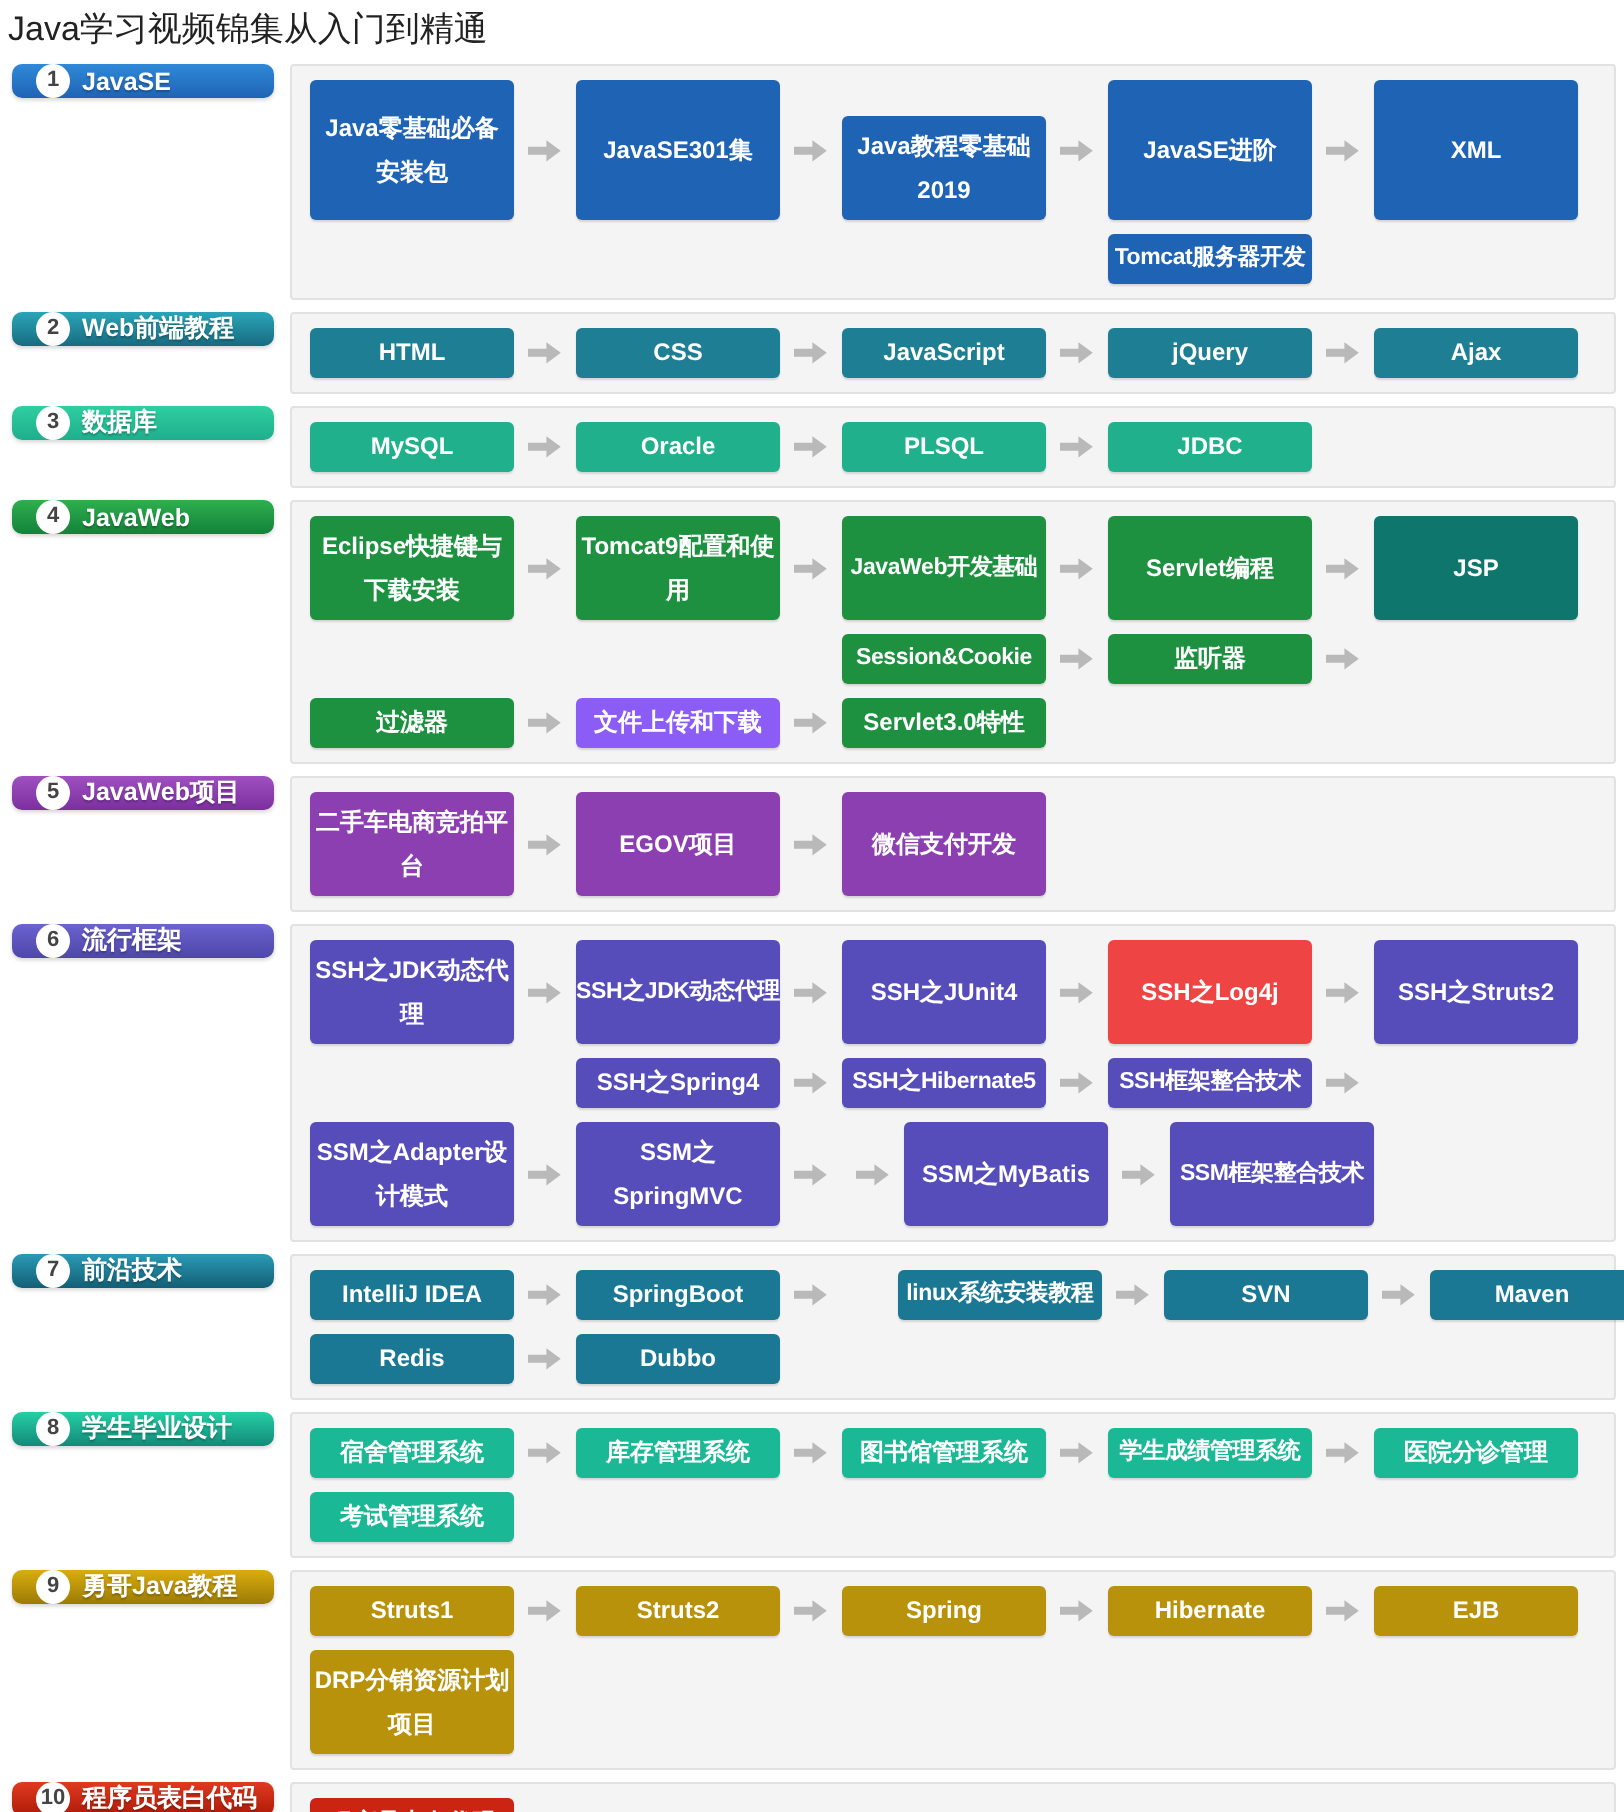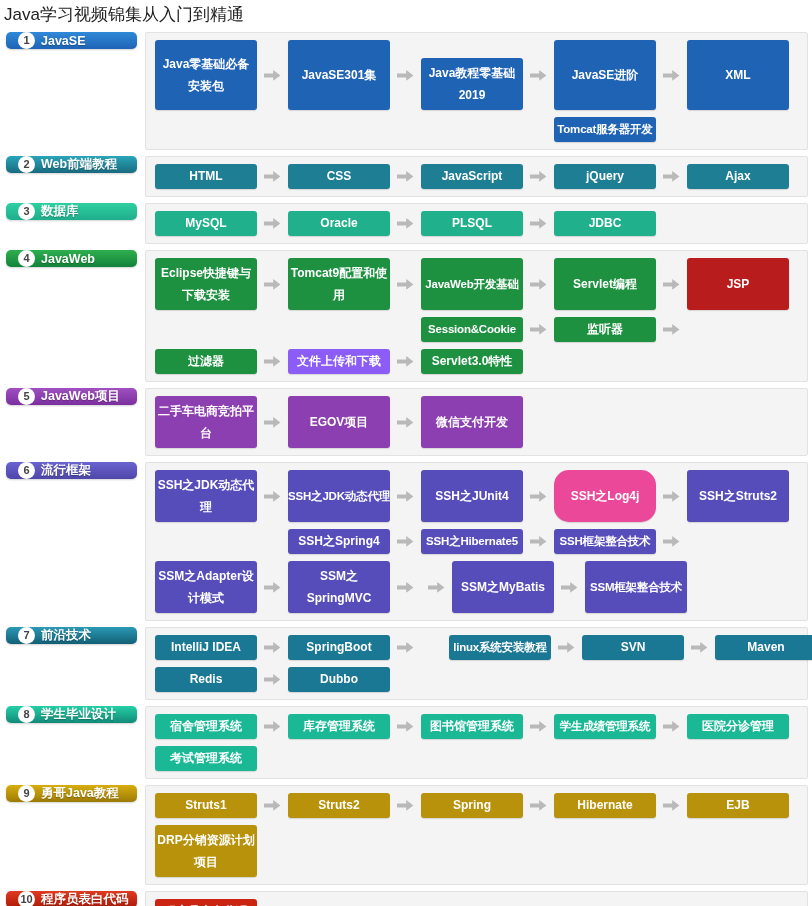--- a/index.html
+++ b/index.html
@@ -279,21 +279,21 @@
               <svg width="17" height="13" viewBox="0 0 17 13" aria-hidden="true">
                 <path d="M0 4.4 H9.2 V1.1 L16.4 6.4 L9.2 11.7 V8.4 H0 Z" fill="#b9b9b9"></path>
               </svg>
             </div>
             <div class="node short " style="background: rgb(30, 145, 65);">Servlet编程</div>
             <div class="arrow">
               <svg width="17" height="13" viewBox="0 0 17 13" aria-hidden="true">
                 <path d="M0 4.4 H9.2 V1.1 L16.4 6.4 L9.2 11.7 V8.4 H0 Z" fill="#b9b9b9"></path>
               </svg>
             </div>
-            <div class="node short " style="background: #b91c1c;">JSP</div>
+            <div class="node short " style="background: #0f766e;">JSP</div>
           </div>
           <div class="chain">
             <div class="node-blank"></div>
             <div class="spacer"></div>
             <div class="node-blank"></div>
             <div class="spacer"></div>
             <div class="node short " style="background: rgb(30, 145, 65); white-space: nowrap; overflow: visible; font-size: 11.5px; letter-spacing: -0.2px;">Session&amp;Cookie</div>
             <div class="arrow">
               <svg width="17" height="13" viewBox="0 0 17 13" aria-hidden="true">
                 <path d="M0 4.4 H9.2 V1.1 L16.4 6.4 L9.2 11.7 V8.4 H0 Z" fill="#b9b9b9"></path>
@@ -364,21 +364,21 @@
               <svg width="17" height="13" viewBox="0 0 17 13" aria-hidden="true">
                 <path d="M0 4.4 H9.2 V1.1 L16.4 6.4 L9.2 11.7 V8.4 H0 Z" fill="#b9b9b9"></path>
               </svg>
             </div>
             <div class="node short " style="background: rgb(86, 77, 187);">SSH之JUnit4</div>
             <div class="arrow">
               <svg width="17" height="13" viewBox="0 0 17 13" aria-hidden="true">
                 <path d="M0 4.4 H9.2 V1.1 L16.4 6.4 L9.2 11.7 V8.4 H0 Z" fill="#b9b9b9"></path>
               </svg>
             </div>
-            <div class="node short " style="background: #ec4899; border-radius: 15px;">SSH之Log4j</div>
+            <div class="node short " style="background: #ef4444;">SSH之Log4j</div>
             <div class="arrow">
               <svg width="17" height="13" viewBox="0 0 17 13" aria-hidden="true">
                 <path d="M0 4.4 H9.2 V1.1 L16.4 6.4 L9.2 11.7 V8.4 H0 Z" fill="#b9b9b9"></path>
               </svg>
             </div>
             <div class="node short " style="background: rgb(86, 77, 187);">SSH之Struts2</div>
           </div>
           <div class="chain">
             <div class="node-blank"></div>
             <div class="spacer"></div>

